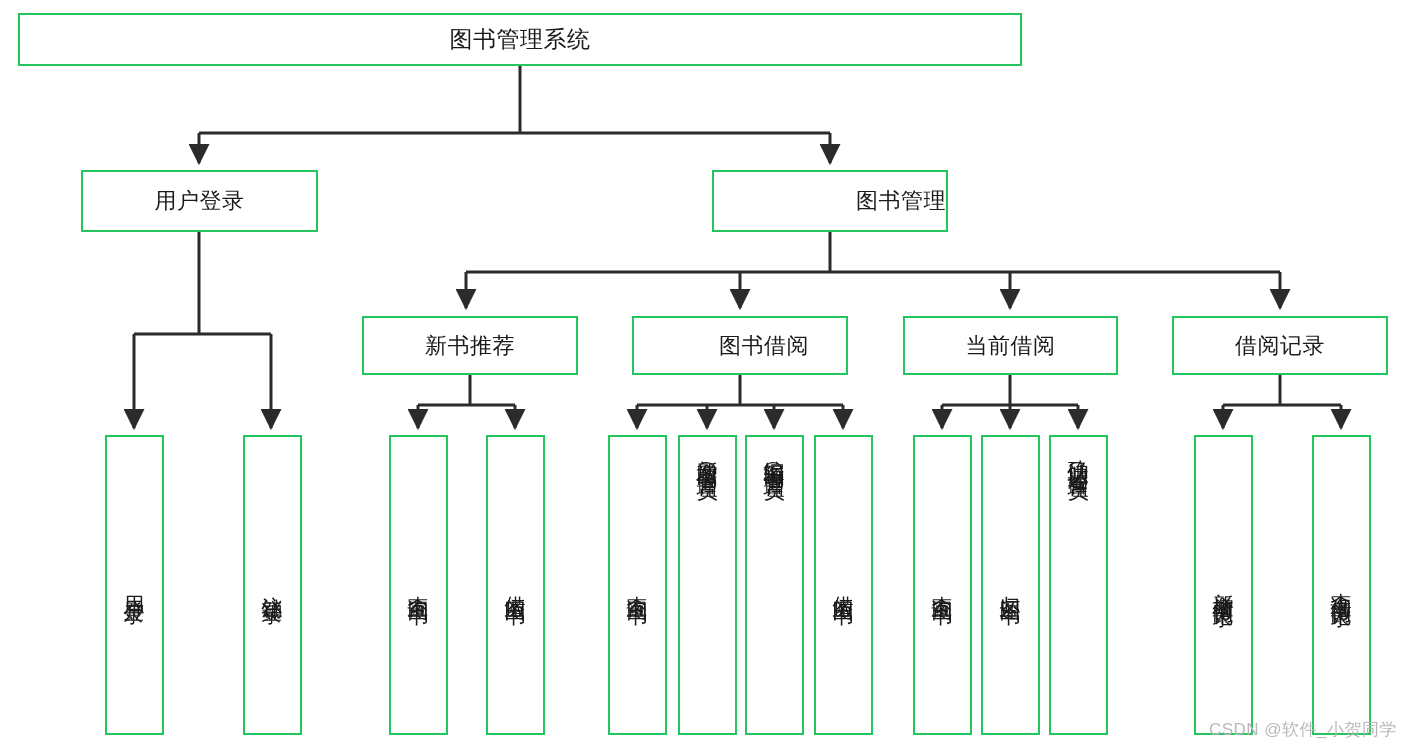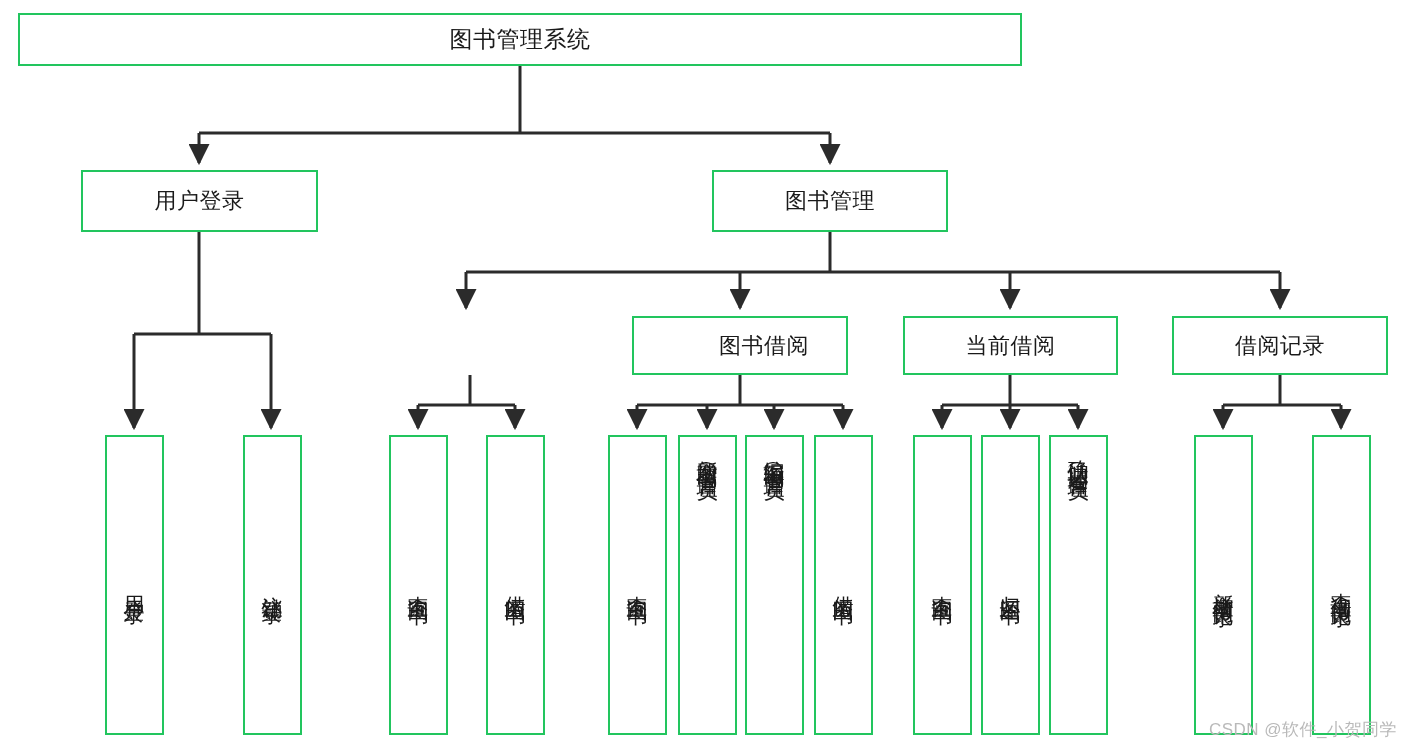--- a/index.html
+++ b/index.html
@@ -132,24 +132,27 @@
     </g>
   </svg>
 
   <div class="node horizontal" id="node-root" style="left:18px; top:13px; width:1004px; height:53px;">
     <span class="node-label">图书管理系统</span>
   </div>
 
   <div class="node horizontal" style="left:81px; top:170px; width:237px; height:62px;">
     <span class="node-label">用户登录</span>
   </div>
-  <div class="node horizontal" style="left:712px; top:170px; width:236px; height:62px;">
+  <div class="node horizontal" style="left:712px; top:170px; width:236px; height:62px;justify-content:flex-end;">
     <span class="node-label">图书管理</span>
   </div>
 
+  <div class="node horizontal" style="left:362px; top:316px; width:216px; height:59px;">
+    <span class="node-label">新书推荐</span>
+  </div>
   <div class="node horizontal" style="left:632px; top:316px; width:216px; height:59px;padding-left:48px;">
     <span class="node-label">图书借阅</span>
   </div>
   <div class="node horizontal" style="left:903px; top:316px; width:215px; height:59px;">
     <span class="node-label">当前借阅</span>
   </div>
   <div class="node horizontal" style="left:1172px; top:316px; width:216px; height:59px;justify-content:center;">
     <span class="node-label">借阅记录</span>
   </div>
 

